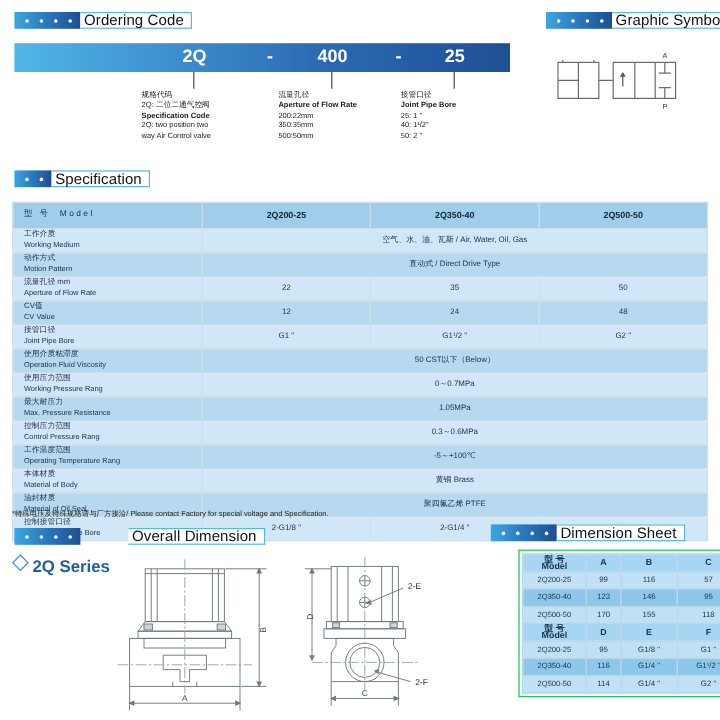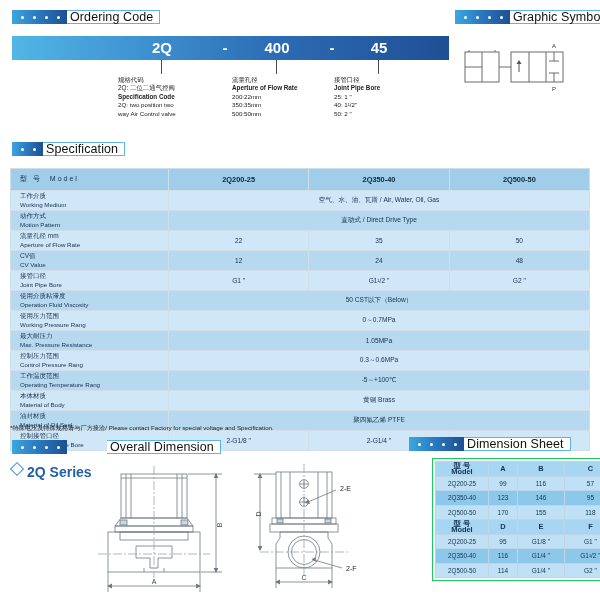--- a/index.html
+++ b/index.html
@@ -24,21 +24,20 @@
     background:#ffffff;border:1px solid #5bb6e8;border-left:none;
     display:flex;align-items:center;padding:0 6px 0 3px;
     font-size:12.5px;color:#111;letter-spacing:.1px;white-space:nowrap;
   }
 
   
   .order-bar{
     position:absolute;left:12px;top:36px;width:413px;height:24px;
     background:linear-gradient(90deg,#52b6e6 0%,#3f94d2 28%,#2c6cb4 60%,#1f4f95 100%);
     color:#fff;
-    padding-left:24px;
   }
   .order-bar .code{
     position:absolute;top:3px;font-weight:bold;font-size:15px;
     text-align:center;transform:translateX(-50%);
   }
   .leader{position:absolute;width:1px;background:#4a4a4a;}
   .ann{position:absolute;font-size:6.2px;line-height:8.4px;color:#1b1b1b;white-space:nowrap;}
   .ann .cn{font-size:6.4px;}
   .ann .en-b{font-weight:bold;font-size:6.3px;}
 
@@ -121,21 +120,21 @@
       <i></i>
     </div>
     <div class="sec-label">Graphic Symbol</div>
   </div>
 
   <div class="order-bar">
     <div class="code" style="left:150px;">2Q</div>
     <div class="code" style="left:213px;">-</div>
     <div class="code" style="left:265px;">400</div>
     <div class="code" style="left:320px;">-</div>
-    <div class="code" style="left:367px;">45</div>
+    <div class="code" style="left:367px;">25</div>
   </div>
 
   <div class="leader" style="left:161px;top:60px;height:14px;"></div>
   <div class="leader" style="left:276px;top:60px;height:14px;"></div>
   <div class="leader" style="left:378px;top:60px;height:14px;"></div>
 
   <div class="ann" style="left:118px;top:76px;">
     <div class="cn">规格代码</div>
     <div class="cn">2Q:  二位二通气控阀</div>
     <div class="en-b">Specification Code</div>

